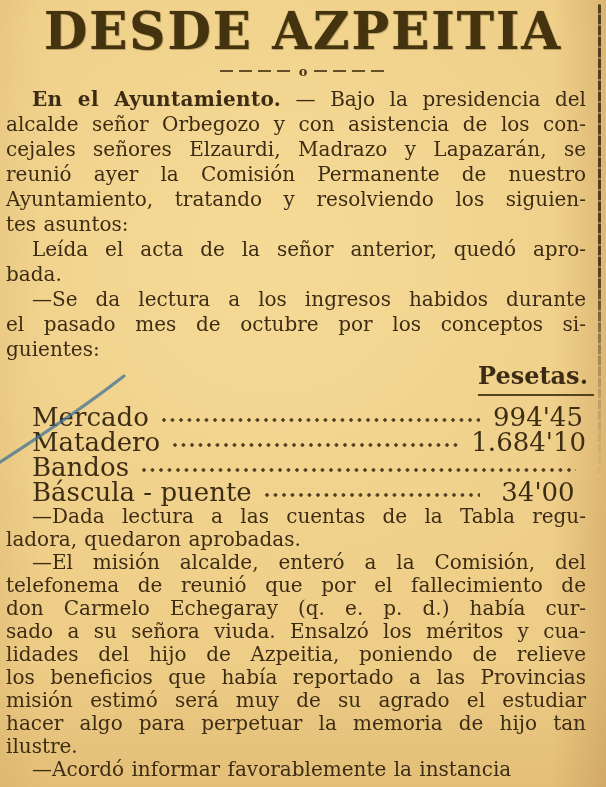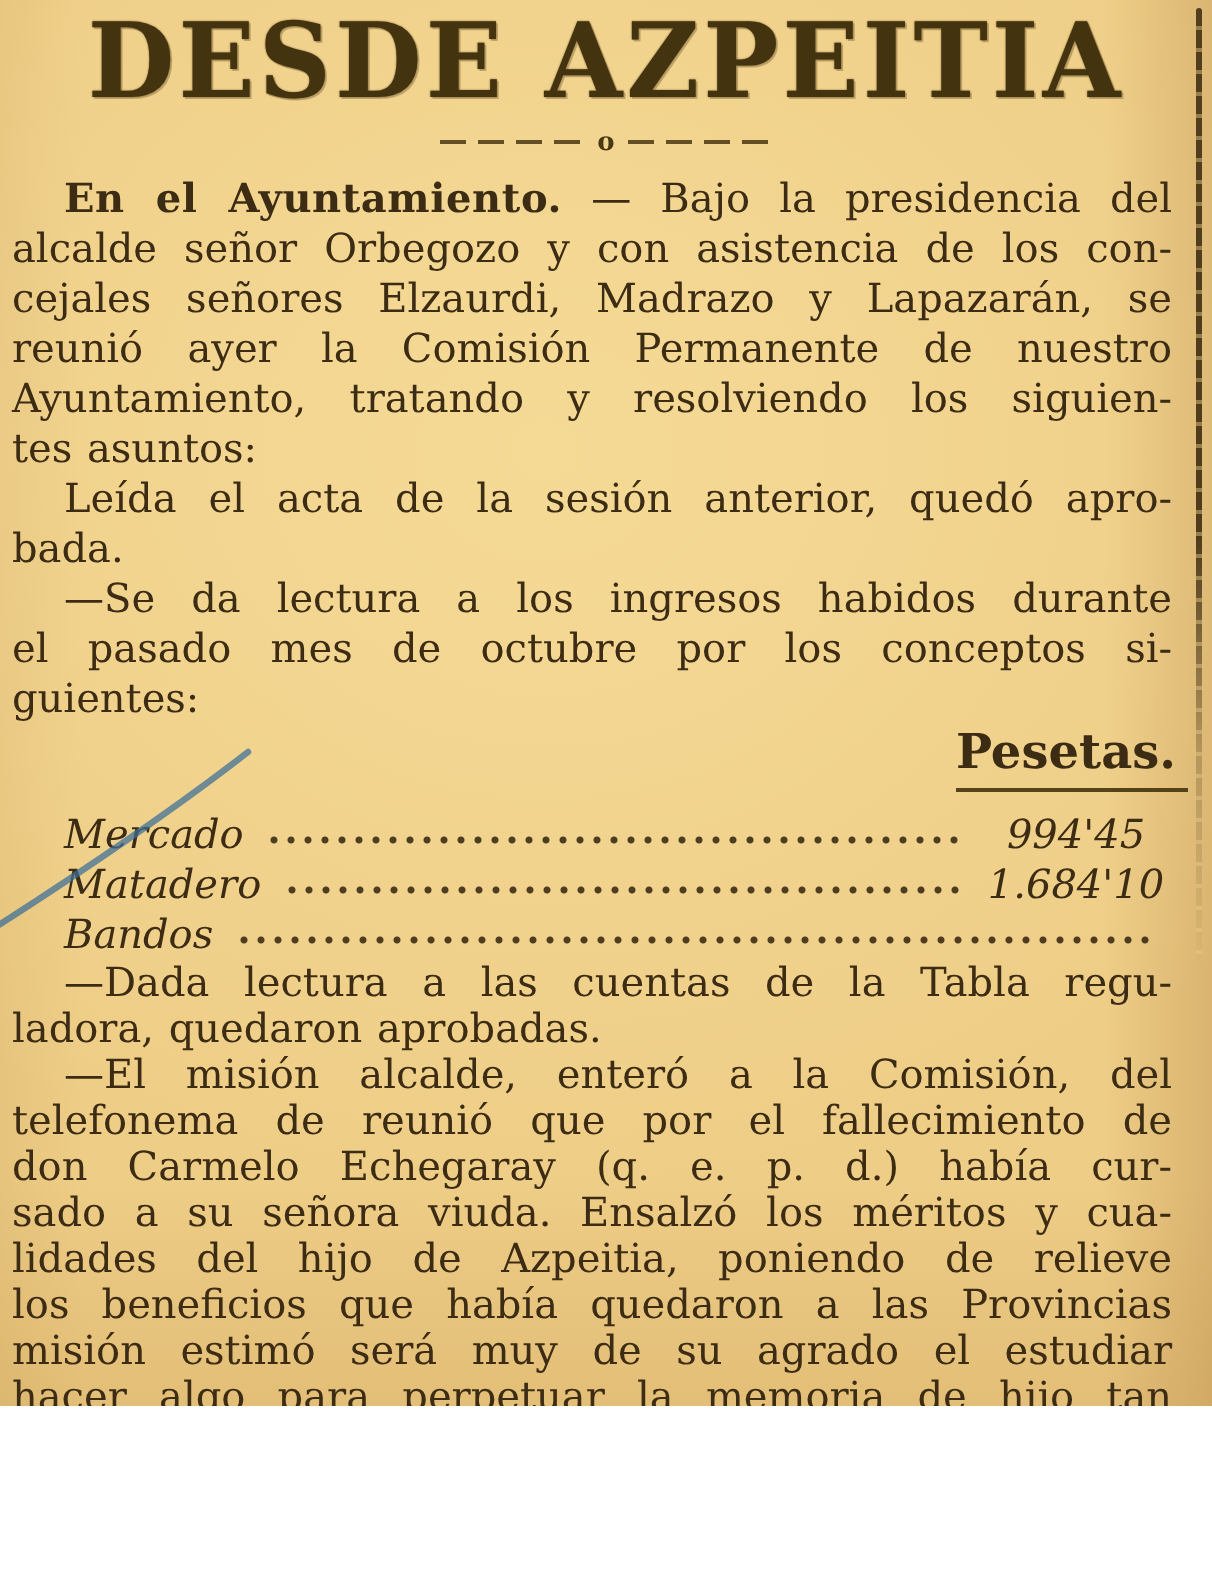--- a/index.html
+++ b/index.html
@@ -1,18 +1,18 @@
 <!DOCTYPE html>
 <html><head>
 <meta charset="utf-8">
 <style>
   html,body{margin:0;padding:0;}
   .page{
     position:relative;
-    width:606px;height:703px;
+    width:606px;height:787px;
     overflow:hidden;
     box-sizing:border-box;
     font-family:"DejaVu Serif","Liberation Serif",serif;
     color:#3d2c14;
     background:
       radial-gradient(120% 90% at 45% 32%, rgba(255,238,175,.40), rgba(255,238,175,0) 62%),
       linear-gradient(to right, rgba(185,140,70,.14), rgba(185,140,70,0) 7%, rgba(185,140,70,0) 91%, rgba(165,115,55,.28)),
       linear-gradient(to bottom, rgba(180,130,60,0) 84%, rgba(180,130,60,.20)),
       #eecd86;
   }
@@ -50,21 +50,21 @@
   .line.indent{padding-left:26px;}
   .line.last{text-align-last:left;}
   .bottom .para{line-height:23px;}
   b.lead{font-weight:bold;letter-spacing:.3px;}
   
   .pesetas-row{margin:2px 18px 0 0;text-align:right;font-weight:bold;font-size:24px;line-height:24px;}
   .pesetas-rule{
     width:116px;height:2px;background:#44330f;opacity:.9;
     margin:6px 12px 9px auto;
   }
-  .ledger{padding:0 20px 0 6px;font-size:20px;font-style:italic;}
+  .ledger{padding:0 20px 0 6px;font-size:26px;}
   .ledger-row{display:flex;align-items:flex-end;height:25px;line-height:25px;}
   .ledger-row .lbl{padding-left:26px;white-space:nowrap;}
   .ledger-row .dots{
     flex:1;height:8px;margin:0 10px 6px 12px;
     background-image:radial-gradient(circle at 3px 4px,#3d2c14 1.5px, rgba(61,44,20,0) 2px);
     background-size:8.5px 8px;background-repeat:repeat-x;background-position:left center;
     opacity:.9;
   }
   .ledger-row .val{min-width:96px;text-align:center;white-space:nowrap;}
   
@@ -93,21 +93,21 @@
   <div class="body-col top">
       <div class="para">
         <div class="line indent"><b class="lead">En el Ayuntamiento.</b> — Bajo la presidencia del</div>
         <div class="line">alcalde señor Orbegozo y con asistencia de los con-</div>
         <div class="line">cejales señores Elzaurdi, Madrazo y Lapazarán, se</div>
         <div class="line">reunió ayer la Comisión Permanente de nuestro</div>
         <div class="line">Ayuntamiento, tratando y resolviendo los siguien-</div>
         <div class="line last">tes asuntos:</div>
       </div>
       <div class="para">
-        <div class="line indent">Leída el acta de la sesión anterior, quedó apro-</div>
+        <div class="line indent">Leída el acta de la señor anterior, quedó apro-</div>
         <div class="line last">bada.</div>
       </div>
       <div class="para">
         <div class="line indent">—Se da lectura a los ingresos habidos durante</div>
         <div class="line">el pasado mes de octubre por los conceptos si-</div>
         <div class="line last">guientes:</div>
       </div>
     </div>
 
   <div class="pesetas-row">Pesetas.</div>
@@ -121,34 +121,39 @@
       </div>
       <div class="ledger-row">
         <span class="lbl">Matadero</span>
         <span class="dots"></span>
         <span class="val">1.684'10</span>
       </div>
       <div class="ledger-row">
         <span class="lbl">Bandos</span>
         <span class="dots"></span>
       </div>
+      <div class="ledger-row">
+        <span class="lbl">Báscula - puente</span>
+        <span class="dots"></span>
+        <span class="val">34'00</span>
+      </div>
     </div>
 
   <div class="body-col bottom">
       <div class="para">
         <div class="line indent">—Dada lectura a las cuentas de la Tabla regu-</div>
         <div class="line last">ladora, quedaron aprobadas.</div>
       </div>
       <div class="para">
         <div class="line indent">—El misión alcalde, enteró a la Comisión, del</div>
         <div class="line">telefonema de reunió que por el fallecimiento de</div>
         <div class="line">don Carmelo Echegaray (q. e. p. d.) había cur-</div>
         <div class="line">sado a su señora viuda. Ensalzó los méritos y cua-</div>
         <div class="line">lidades del hijo de Azpeitia, poniendo de relieve</div>
-        <div class="line">los beneficios que había quedaron a las Provincias</div>
+        <div class="line">los beneficios que había reportado a las Provincias</div>
         <div class="line">misión estimó será muy de su agrado el estudiar</div>
         <div class="line">hacer algo para perpetuar la memoria de hijo tan</div>
         <div class="line last">ilustre.</div>
       </div>
     </div>
 
   <div class="body-col bottom">
     <div class="para">
       <div class="line indent last">—Acordó informar favorablemente la instancia</div>
     </div>

